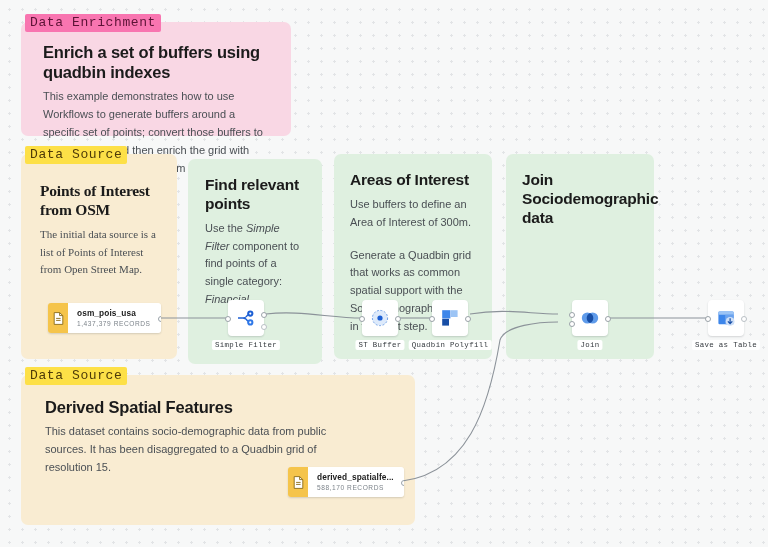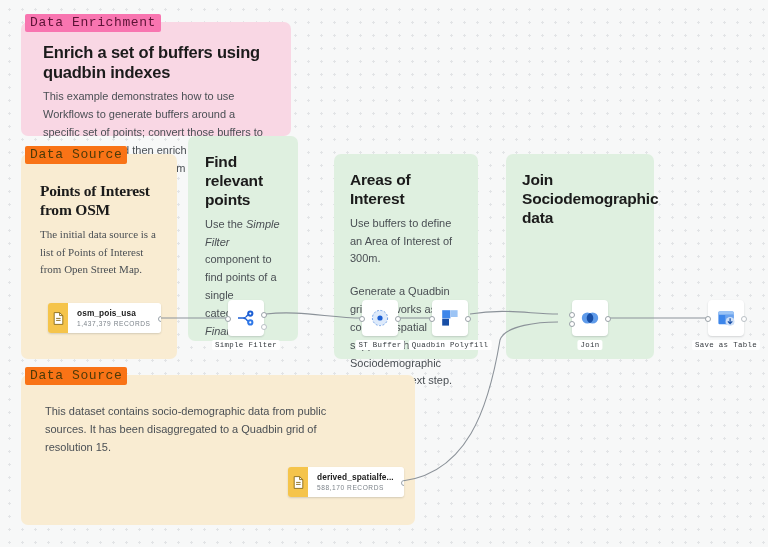--- a/index.html
+++ b/index.html
@@ -22,21 +22,21 @@
   .panel.green{background:#dff0e0;}
 
   .badge{
     position:absolute;top:-8px;left:4px;
     font-family:"Liberation Mono", monospace;
     font-size:13px;letter-spacing:.6px;
     padding:2px 5px 2px 5px;border-radius:2px;
     white-space:nowrap;line-height:1.1;
   }
   .badge.pink{background:#f875b0;color:#5b1235;}
-  .badge.amber{background:#f97316;color:#4d3a08;}
+  .badge.amber{background:#fde047;color:#4d3a08;}
 
   .p-title{
     font-size:15.5px;font-weight:700;color:#1b1b1b;
     line-height:1.22;letter-spacing:-.2px;margin:0;
   }
   .p-title.big{font-size:16.5px;}
   .p-body{
     font-size:11px;color:#4a4f54;line-height:1.62;margin:6px 0 0 0;
   }
   .p-body.p2{margin-top:15px;}
@@ -88,44 +88,45 @@
   </div>
 
   <div class="panel amber" style="left:21px;top:154px;width:156px;height:205px;">
     <span class="badge amber">Data Source</span>
     <div style="padding:28px 20px 0 19px;font-family:Liberation Serif, serif;">
       <div class="p-title">Points of Interest from OSM</div>
       <p class="p-body">The initial data source is a list of Points of Interest from Open Street Map.</p>
     </div>
   </div>
 
-  <div class="panel green" style="left:188px;top:136px;width:110px;height:205px;">
+  <div class="panel green" style="left:188px;top:159px;width:134px;height:205px;">
     <div style="padding:17px 17px 0 17px;">
       <div class="p-title">Find relevant points</div>
       <p class="p-body"><span>Use the </span><em>Simple Filter</em><span> component to find points of a single category: </span><em>Financial</em></p>
     </div>
   </div>
 
-  <div class="panel green" style="left:334px;top:154px;width:144px;height:205px;">
+  <div class="panel green" style="left:334px;top:154px;width:158px;height:205px;">
     <div style="padding:17px 16px 0 16px;">
       <div class="p-title">Areas of Interest</div>
       <p class="p-body">Use buffers to define an Area of Interest of 300m.</p>
       <p class="p-body p2">Generate a Quadbin grid that works as common spatial support with the Sociodemographic data in the next step.</p>
     </div>
   </div>
 
   <div class="panel green" style="left:506px;top:154px;width:148px;height:205px;">
     <div style="padding:17px 16px 0 16px;">
       <div class="p-title">Join Sociodemographic data</div>
     </div>
   </div>
 
   <div class="panel amber" style="left:21px;top:375px;width:394px;height:150px;">
     <span class="badge amber">Data Source</span>
     <div style="padding:22px 24px 0 24px;">
+      <div class="p-title big">Derived Spatial Features</div>
       <p class="p-body" style="width:305px;">This dataset contains socio-demographic data from public sources. It has been disaggregated to a Quadbin grid of resolution 15.</p>
     </div>
   </div>
 
   <svg class="edges">
     <g fill="none" stroke="#8b9299" stroke-width="1.1">
       <path d="M150,318 L228,318"></path>
       <path d="M266,314 C300,310 330,318 362,318"></path>
       <path d="M400,318 L432,318"></path>
       <path d="M470,314 C505,308 530,314 558,314"></path>

